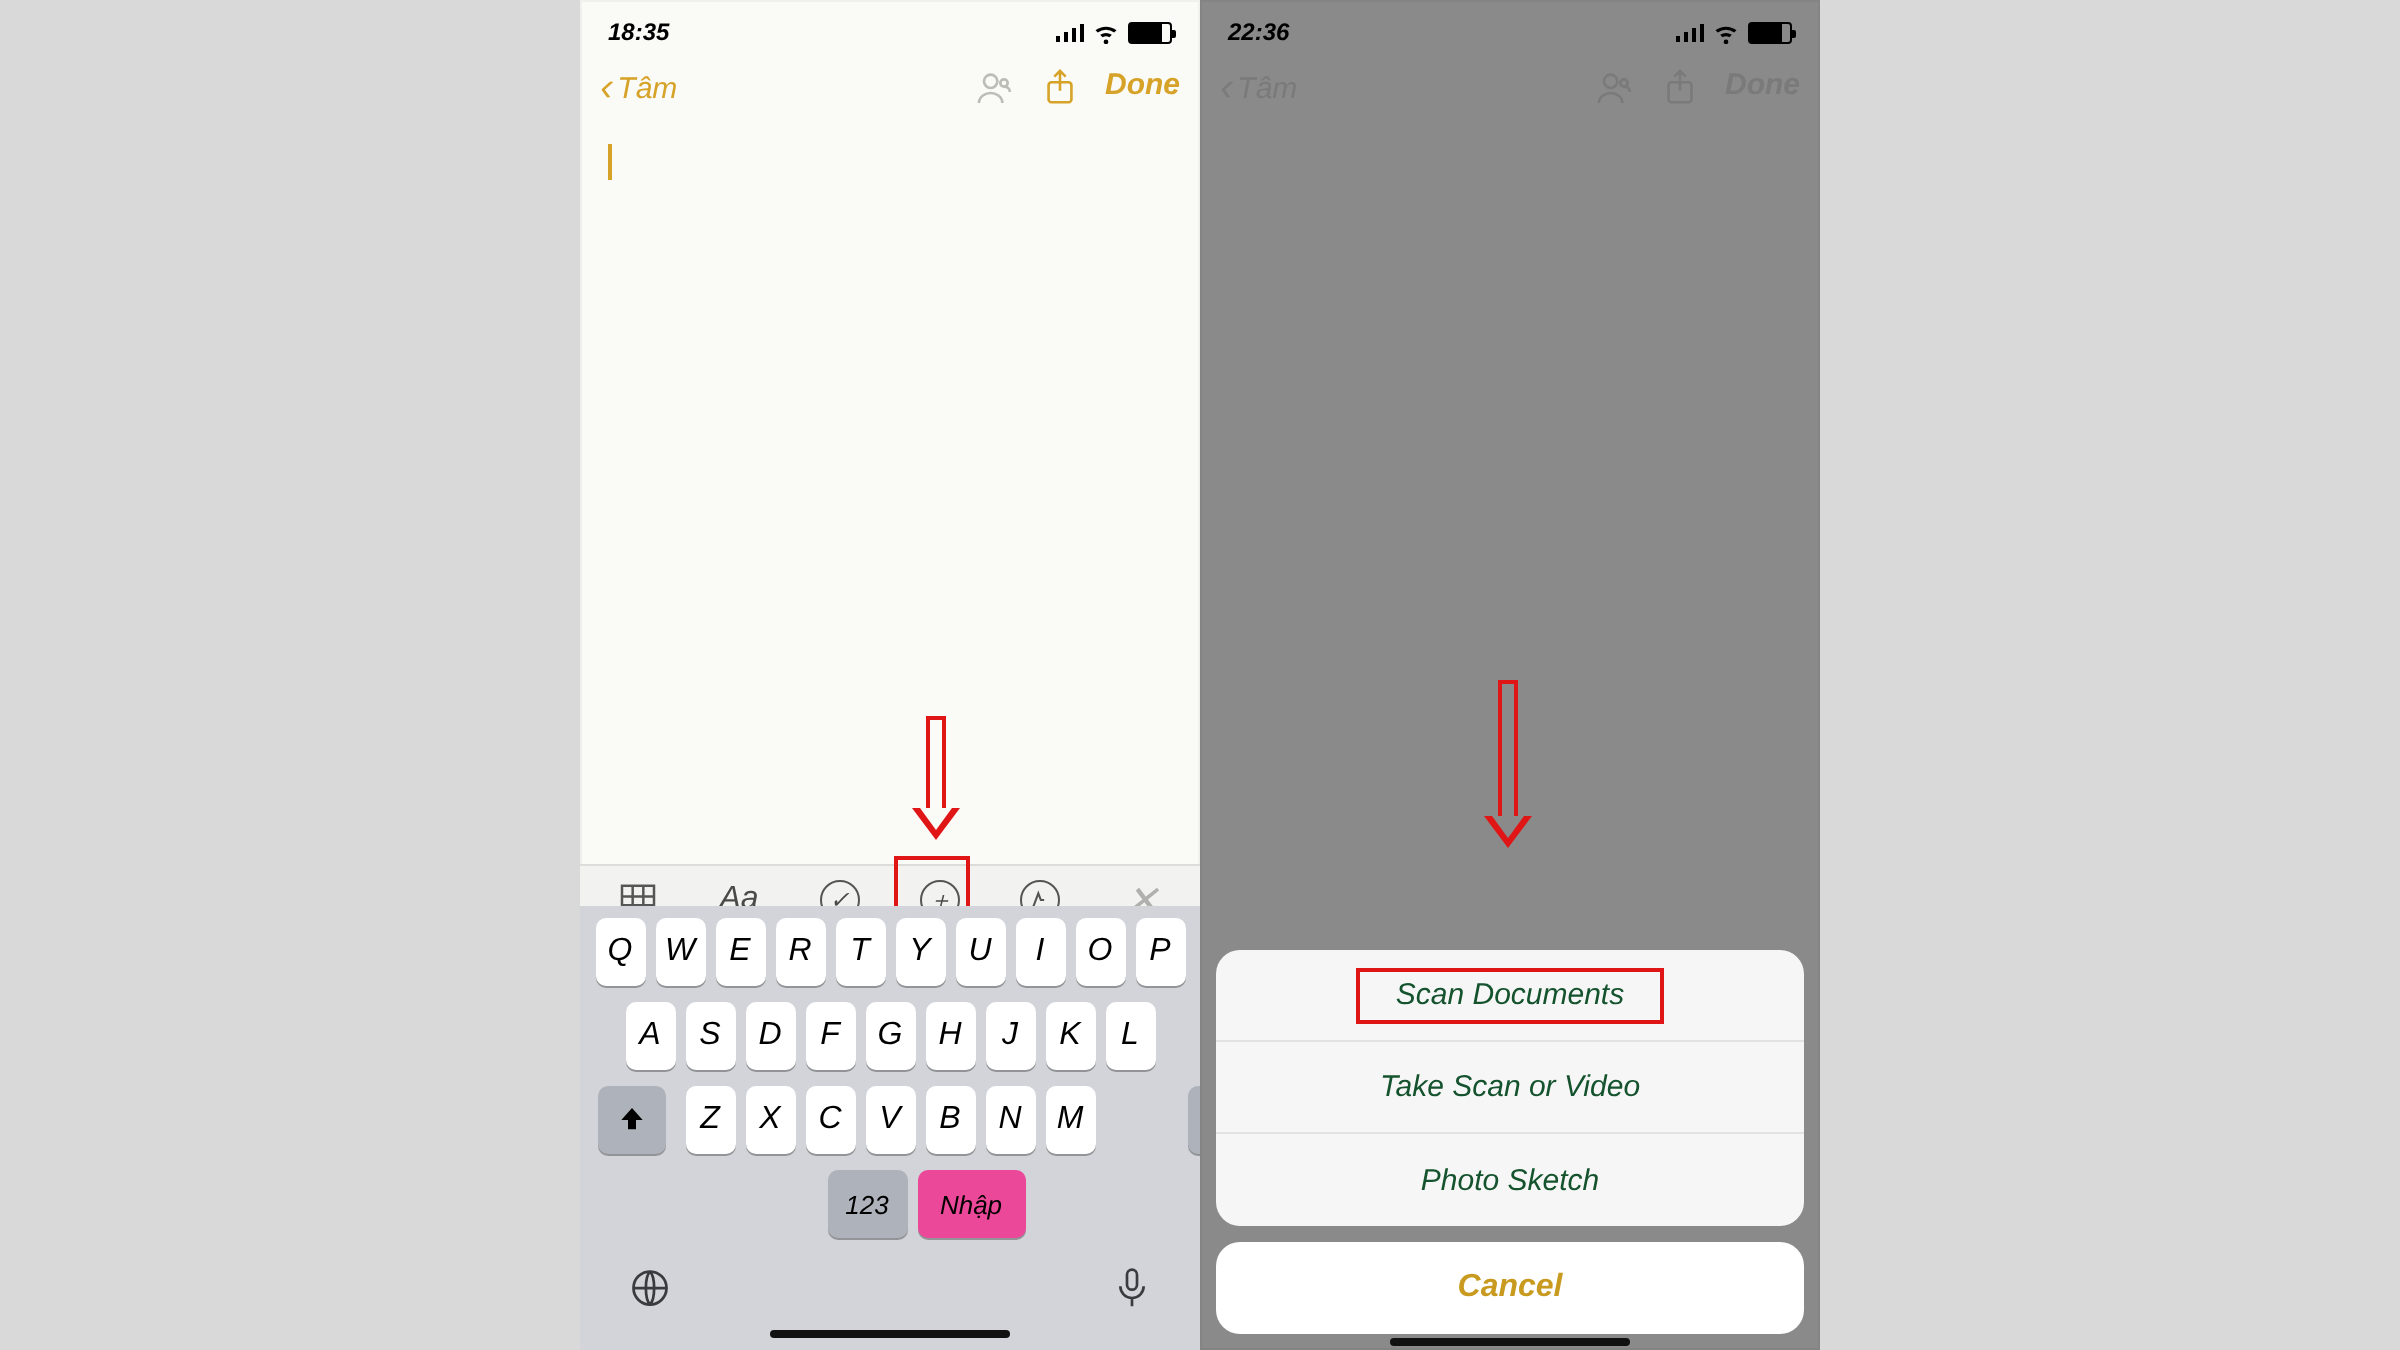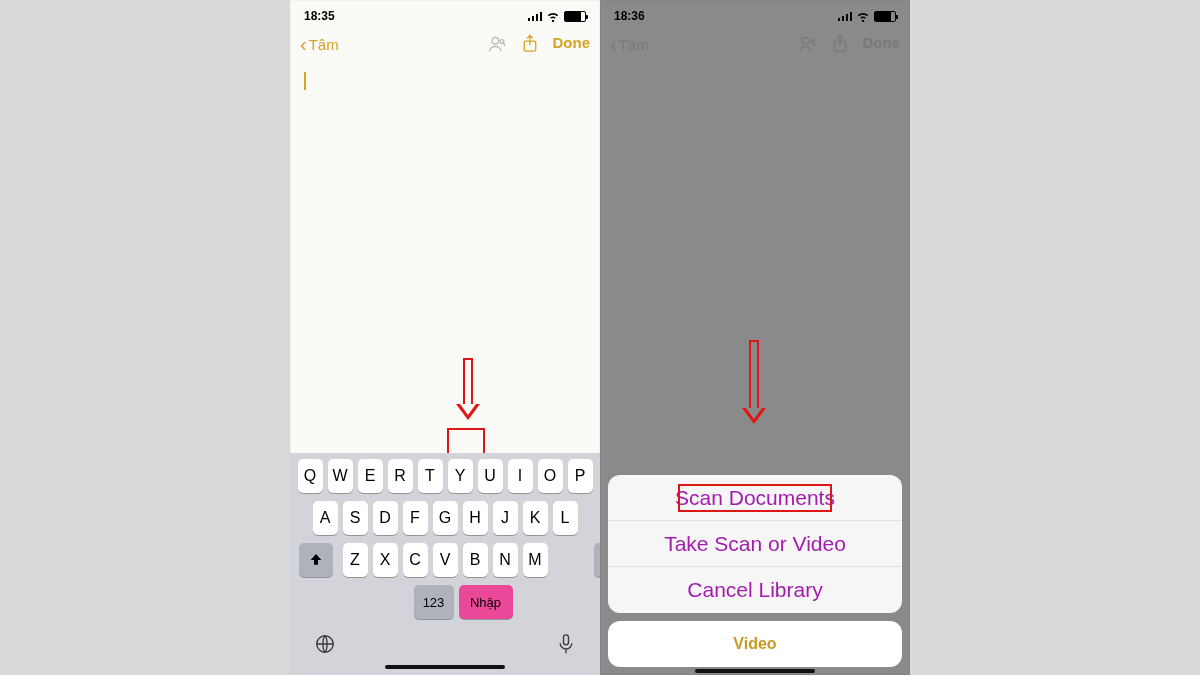--- a/index.html
+++ b/index.html
@@ -1,17 +1,17 @@
 <!DOCTYPE html>
 <html><head>
 <meta charset="utf-8">
 <style>
   * { box-sizing: border-box; margin: 0; padding: 0; font-family: -apple-system, "Helvetica Neue", Arial, sans-serif; }
   body { width: 1200px; height: 675px; background: #d9d9d9; overflow: hidden; }
-  .stage { width: 1200px; height: 675px; position: relative; }
+  .stage { width: 1200px; height: 675px; position: relative; font-style: italic; }
   .phone {
     position: absolute;
     top: 0;
     width: 310px;
     height: 675px;
     background: #fafaf6;
     box-shadow: 0 0 0 1px rgba(0,0,0,0.04) inset;
     overflow: hidden;
   }
   .phone.left  { left: 290px; }
@@ -110,21 +110,21 @@
   .krow.r4 .ret { min-width:54px; font-size:13px; background:#ec4899;}
   .krow.r5 { justify-content: space-between; padding: 0 18px; margin-bottom: 2px;}
   .krow.r5 .sys { background:transparent; box-shadow:none; color:#3b3b3f; font-size:20px; }
   .home-ind { width:120px; height:4px; background:#111; border-radius:3px; margin: 4px auto 0 auto; }
 
   
   .sheet-wrap { position:absolute; left:8px; right:8px; bottom:8px; }
   .sheet { background: rgba(250,250,250,0.97); border-radius: 12px; overflow:hidden; margin-bottom:8px; }
   .sheet .opt {
     height:46px; display:flex; align-items:center; justify-content:center;
-    color:#a21caf; font-size:21px; border-bottom:1px solid rgba(0,0,0,0.08);
+    color:#14532d; font-size:15px; border-bottom:1px solid rgba(0,0,0,0.08);
     position: relative;
   }
   .sheet .opt:last-child{ border-bottom:none; }
   .cancel {
     background:#fff; border-radius:12px; height:46px;
     display:flex; align-items:center; justify-content:center;
     color:#c89a1f; font-size:16px; font-weight:600;
   }
   .phone.right .home-ind { position:absolute; bottom:2px; left:50%; transform:translateX(-50%); background:#111;}
 
@@ -184,20 +184,43 @@
 
     <div class="note-body">
       <div class="cursor"></div>
     </div>
 
     <div class="arrow-down on-light" style="left:166px; top:358px;">
       <div class="shaft"></div>
         <div class="head"></div>
     </div>
 
+    <div class="fmt">
+      <div class="slot">
+        <svg width="18" height="16" viewBox="0 0 20 18" fill="none" stroke="#555" stroke-width="1.4">
+          <rect x="1" y="1" width="18" height="16"></rect>
+            <path d="M1 7h18M1 12h18M7 1v16M13 1v16"></path>
+        </svg>
+      </div>
+      <div class="slot aa">Aa</div>
+      <div class="slot">
+        <span class="circle">✓</span>
+      </div>
+      <div class="slot plus-wrap">
+        <span class="circle">＋</span>
+      </div>
+      <div class="slot">
+        <span class="circle">
+          <svg width="10" height="10" viewBox="0 0 24 24" fill="none" stroke="#555" stroke-width="2.5">
+              <path d="M4 20l6-16 3 8h4"></path>
+            </svg>
+        </span>
+      </div>
+      <div class="slot close">✕</div>
+    </div>
 
     <div class="hl-box" style="left:157px; top:428px; width:38px; height:34px;"></div>
 
     <div class="kbd">
       <div class="krow r1">
         <div class="key">Q</div>
         <div class="key">W</div>
         <div class="key">E</div>
         <div class="key">R</div>
         <div class="key">T</div>
@@ -258,21 +281,21 @@
             </svg>
         </div>
       </div>
       <div class="home-ind"></div>
     </div>
   </div>
 
   <div class="phone right">
 
     <div class="status-bar">
-      <span>18:36</span>
+      <span>22:36</span>
       <div class="status-icons">
         <span class="bars">
             <i></i>
             <i></i>
             <i></i>
             <i></i>
           </span>
         <span class="wifi">
           <svg viewBox="0 0 24 18">
               <path d="M12 15a2 2 0 100 4 2 2 0 000-4zm-5-4a9 9 0 0110 0l-2 2a6 6 0 00-6 0zm-4-4a15 15 0 0118 0l-2 2a12 12 0 00-14 0z" fill="#000"></path>
@@ -318,24 +341,24 @@
     <div class="sheet-wrap">
       <div class="sheet">
         <div class="opt">
           <span>Scan Documents</span>
           <div class="hl-box" style="left:70px; top:9px; width:154px; height:28px;"></div>
         </div>
         <div class="opt">
           <span>Take Scan or Video</span>
         </div>
         <div class="opt">
-          <span>Cancel Library</span>
+          <span>Photo Sketch</span>
         </div>
       </div>
       <div class="cancel">
-        <span>Video</span>
+        <span>Cancel</span>
       </div>
     </div>
 
     <div class="home-ind"></div>
   </div>
 
 </div>
 
 </body></html>

